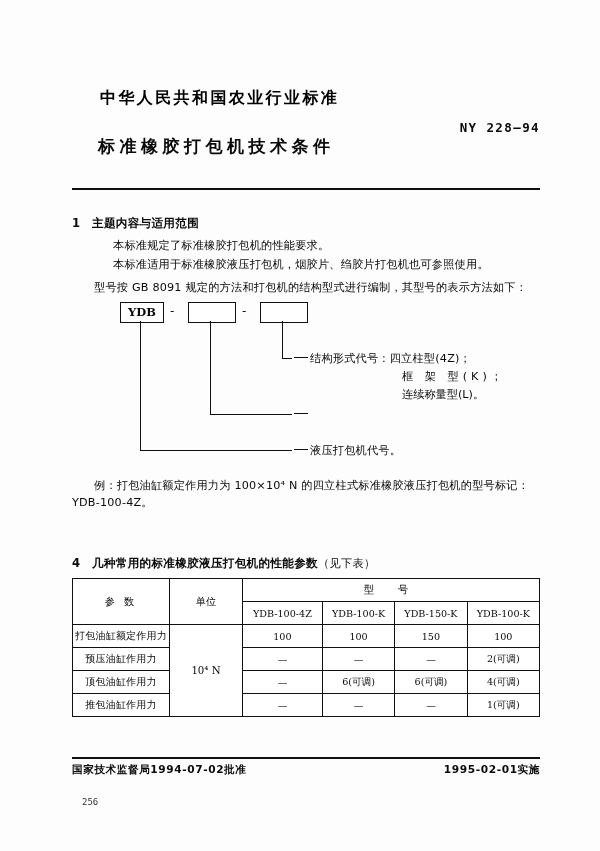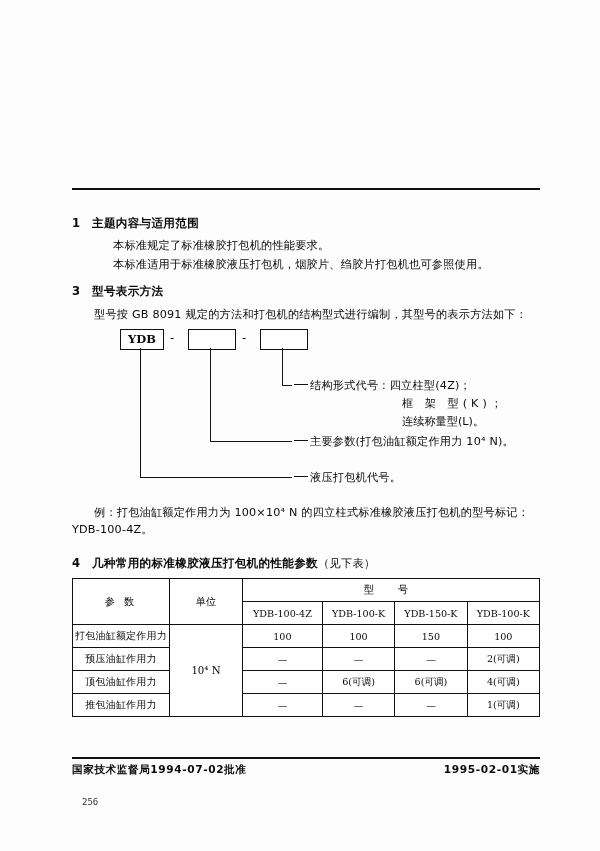--- a/index.html
+++ b/index.html
@@ -224,55 +224,57 @@
     font-size: 9px;
     font-family: "DejaVu Sans Mono","Liberation Mono",monospace;
     color: #333;
   }
 </style>
 </head>
 <body>
 
 <div class="page">
 
+  <div class="masthead">
+    <div class="std-org">中华人民共和国农业行业标准</div>
+    <div class="std-code">NY 228—94</div>
+    <div class="std-title">标准橡胶打包机技术条件</div>
+  </div>
   <div class="rule-top"></div>
 
   <div class="body-wrap">
 
     <div class="sec-head">
       <span class="num">1</span><span>主题内容与适用范围</span>
     </div>
     <div class="para">本标准规定了标准橡胶打包机的性能要求。</div>
     <div class="para">本标准适用于标准橡胶液压打包机，烟胶片、绉胶片打包机也可参照使用。</div>
 
 
-    <div class="sec-head">
-      <span class="num">3</span><span>型号表示方法</span>
-    </div>
     <div class="para-indent">型号按 GB 8091 规定的方法和打包机的结构型式进行编制，其型号的表示方法如下：</div>
 
     <div class="diagram">
       <div class="mbox box-ydb">YDB</div>
       <div class="dash dash-1">-</div>
       <div class="mbox box-mid"></div>
       <div class="dash dash-2">-</div>
       <div class="mbox box-rgt"></div>
 
       <div class="vline v-rgt"></div>
       <div class="hline h-rgt"></div>
       <div class="vline v-mid"></div>
       <div class="hline h-mid"></div>
       <div class="vline v-ydb"></div>
       <div class="hline h-ydb"></div>
 
       <div class="leg leg-struct"><span class="leg-dash"></span><span>结构形式代号：四立柱型(4Z)；</span></div>
       <div class="leg-struct-2 sp-k">框 架 型(K)；</div>
       <div class="leg-struct-3">连续称量型(L)。</div>
 
-      <div class="leg leg-main"><span class="leg-dash"></span><span>主要参数(打包油缸额定作用力 10⁴ N)。</span></div>
+      <div class="leg leg-main"><span class="leg-dash"></span></div>
 
       <div class="leg leg-hyd"><span class="leg-dash"></span><span>液压打包机代号。</span></div>
     </div>
 
     <div class="para-indent">例：打包油缸额定作用力为 100×10⁴ N 的四立柱式标准橡胶液压打包机的型号标记：YDB-100-4Z。</div>
   </div>
 
   <div class="sec4">
     <span class="num" style="display:inline-block;width:20px;">4</span><span>几种常用的标准橡胶液压打包机的性能参数</span><span class="nb">（见下表）</span>
   </div>

